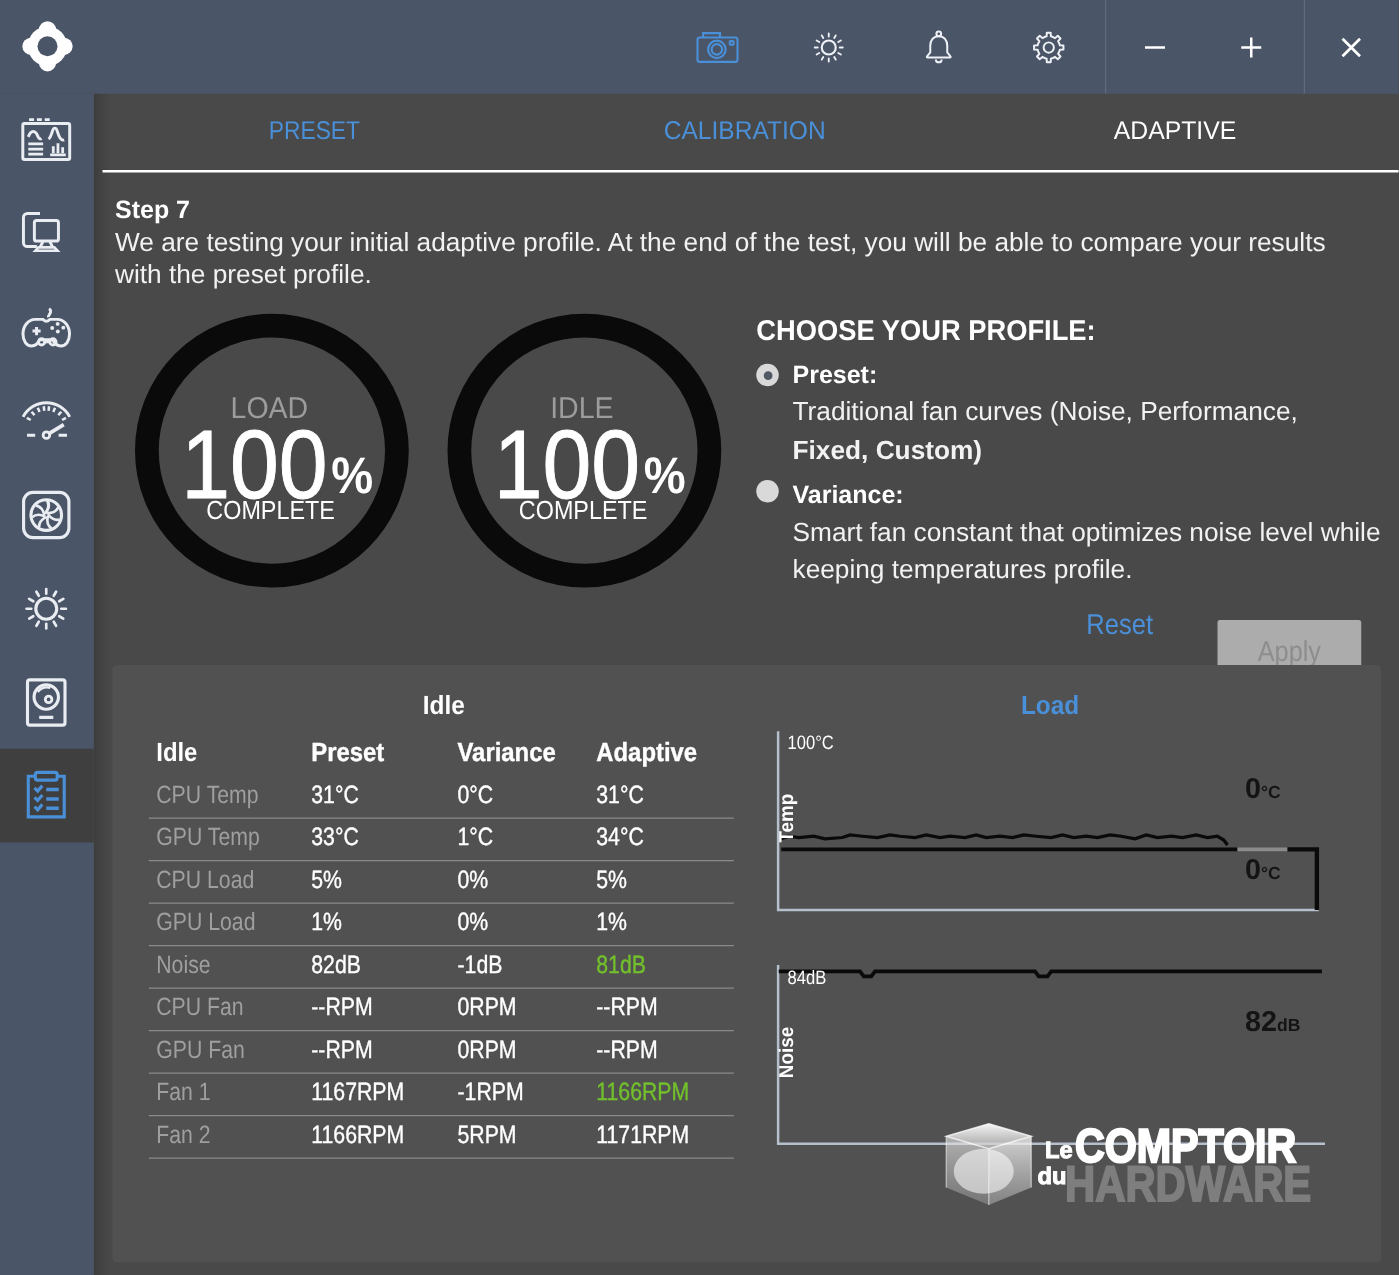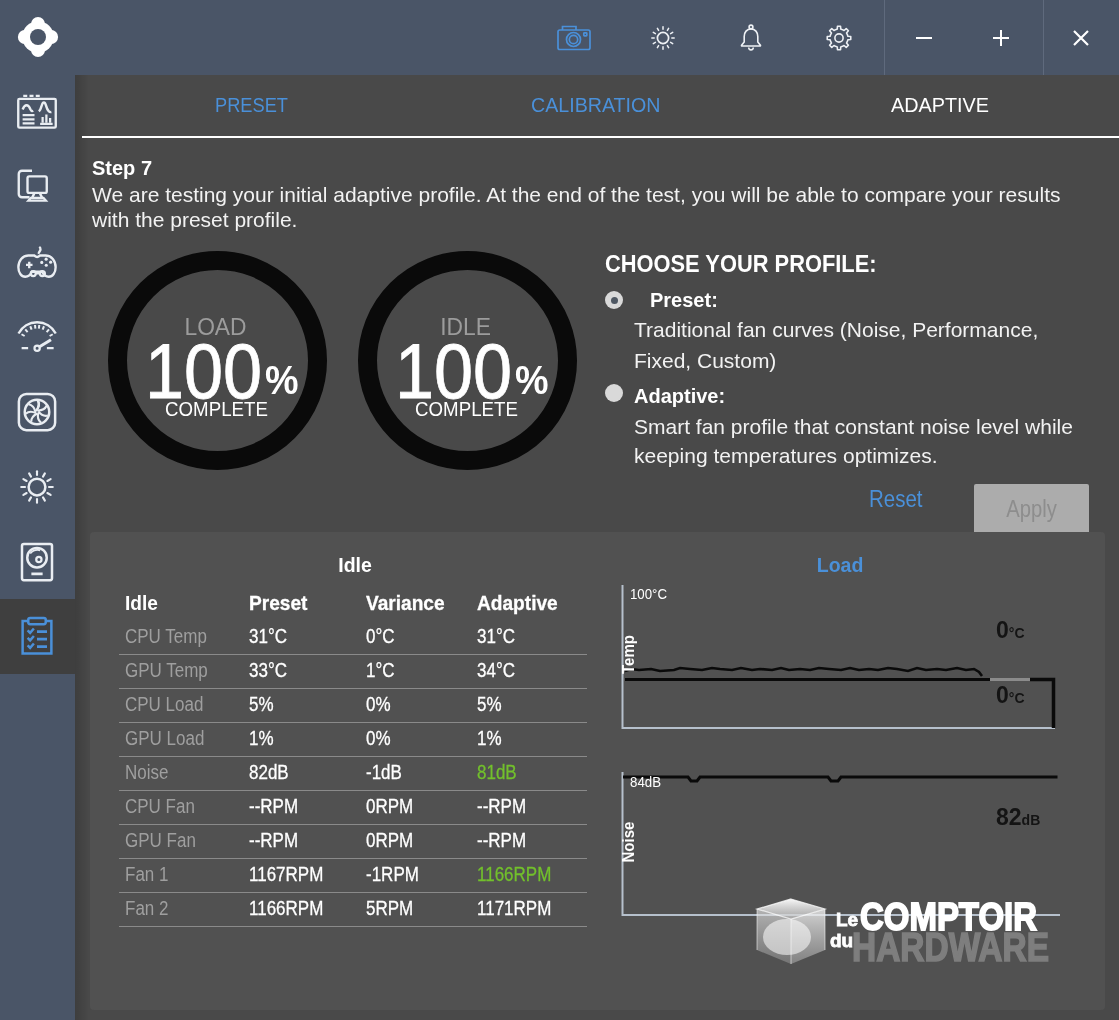--- a/index.html
+++ b/index.html
@@ -30,21 +30,21 @@
   .pct { font-size:41px; line-height:41px; font-weight:bold; color:#fff; transform:scaleX(.92); transform-origin:0 0; }
   .complete { width:219px; text-align:center; color:#fff; font-size:21px; line-height:21px; transform:scaleX(.89); }
 
   
   #choose { left:605px; top:253px; font-size:23px; line-height:23px; font-weight:bold; color:#fff; transform:scaleX(.95); transform-origin:0 0; }
   .radio { width:18px; height:18px; border-radius:50%; background:#d9d9d9; }
   .radiodot { left:5.5px; top:5.5px; width:7px; height:7px; border-radius:50%; background:#4f5863; position:absolute; }
   .rbold { left:634px; font-size:20px; line-height:20px; font-weight:bold; color:#fff; }
   .rtext { left:634px; font-size:21px; line-height:21px; color:#f2f2f2; }
   #reset { left:869px; top:488px; font-size:23px; line-height:23px; color:#4a90d9; transform:scaleX(.89); transform-origin:0 0; }
-  #apply { left:974px; top:484px; width:115px; height:50px; background:#acacac; border-radius:2px; }
+  #apply { left:974px; top:496px; width:115px; height:50px; background:#acacac; border-radius:2px; }
   #applytext { left:0; top:0; width:115px; height:50px; color:#8d8d8d; font-size:23px; line-height:50px; text-align:center; transform:scaleX(.88); }
 
   
   #panel { left:90px; top:532px; width:1015px; height:478px; background:#515151; border-radius:4px; }
   .ptitle { top:22px; font-size:21px; line-height:21px; font-weight:bold; color:#fff; }
   .ptitle span { display:inline-block; transform:scaleX(.93); }
   .trow { position:absolute; font-size:20px; height:34px; line-height:34px; }
   .trow span { display:inline-block; transform:scaleX(.85); transform-origin:0 50%; white-space:nowrap; }
   .c0 { position:absolute; left:35px; color:#9f9f9f; }
   .c1 { position:absolute; left:159px; color:#fff; -webkit-text-stroke:.3px; }
@@ -257,27 +257,27 @@
 <div class="abs bignum" style="left:394.5px; top:332px;">100</div>
 <div class="abs pct" style="left:265px; top:359.5px;">%</div>
 <div class="abs pct" style="left:515px; top:359.5px;">%</div>
 <div class="abs complete" style="left:107px; top:397.5px;">COMPLETE</div>
 <div class="abs complete" style="left:357px; top:397.5px;">COMPLETE</div>
 
 <div id="choose" class="abs">CHOOSE YOUR PROFILE:</div>
 <div class="abs radio" style="left:605px; top:291px;">
     <div class="radiodot"></div>
   </div>
-<div class="abs rbold" style="top:290px;margin-left:16px;">Preset:</div>
+<div class="abs rbold" style="top:290px;">Preset:</div>
 <div class="abs rtext" style="top:319px;">Traditional fan curves (Noise, Performance,</div>
-<div class="abs rtext" style="top:350px;">Fixed, Custom)</div>
+<div class="abs rtext" style="top:350px;font-weight:bold;">Fixed, Custom)</div>
 <div class="abs radio" style="left:605px; top:384px;"></div>
-<div class="abs rbold" style="top:386px;">Adaptive:</div>
-<div class="abs rtext" style="top:416px;">Smart fan profile that constant noise level while</div>
-<div class="abs rtext" style="top:445px;">keeping temperatures optimizes.</div>
+<div class="abs rbold" style="top:386px;">Variance:</div>
+<div class="abs rtext" style="top:416px;">Smart fan constant that optimizes noise level while</div>
+<div class="abs rtext" style="top:445px;">keeping temperatures profile.</div>
 <div id="reset" class="abs">Reset</div>
 <div id="apply" class="abs">
     <div id="applytext" class="abs">Apply</div>
   </div>
 
 <div id="panel" class="abs">
   <div class="abs ptitle" style="left:0; width:530px; text-align:center;"><span>Idle</span></div>
   <div class="abs ptitle" style="left:530px; width:440px; text-align:center; color:#4a90d9;"><span>Load</span></div>
 
   <div class="trow hdr" style="top:54px;">

